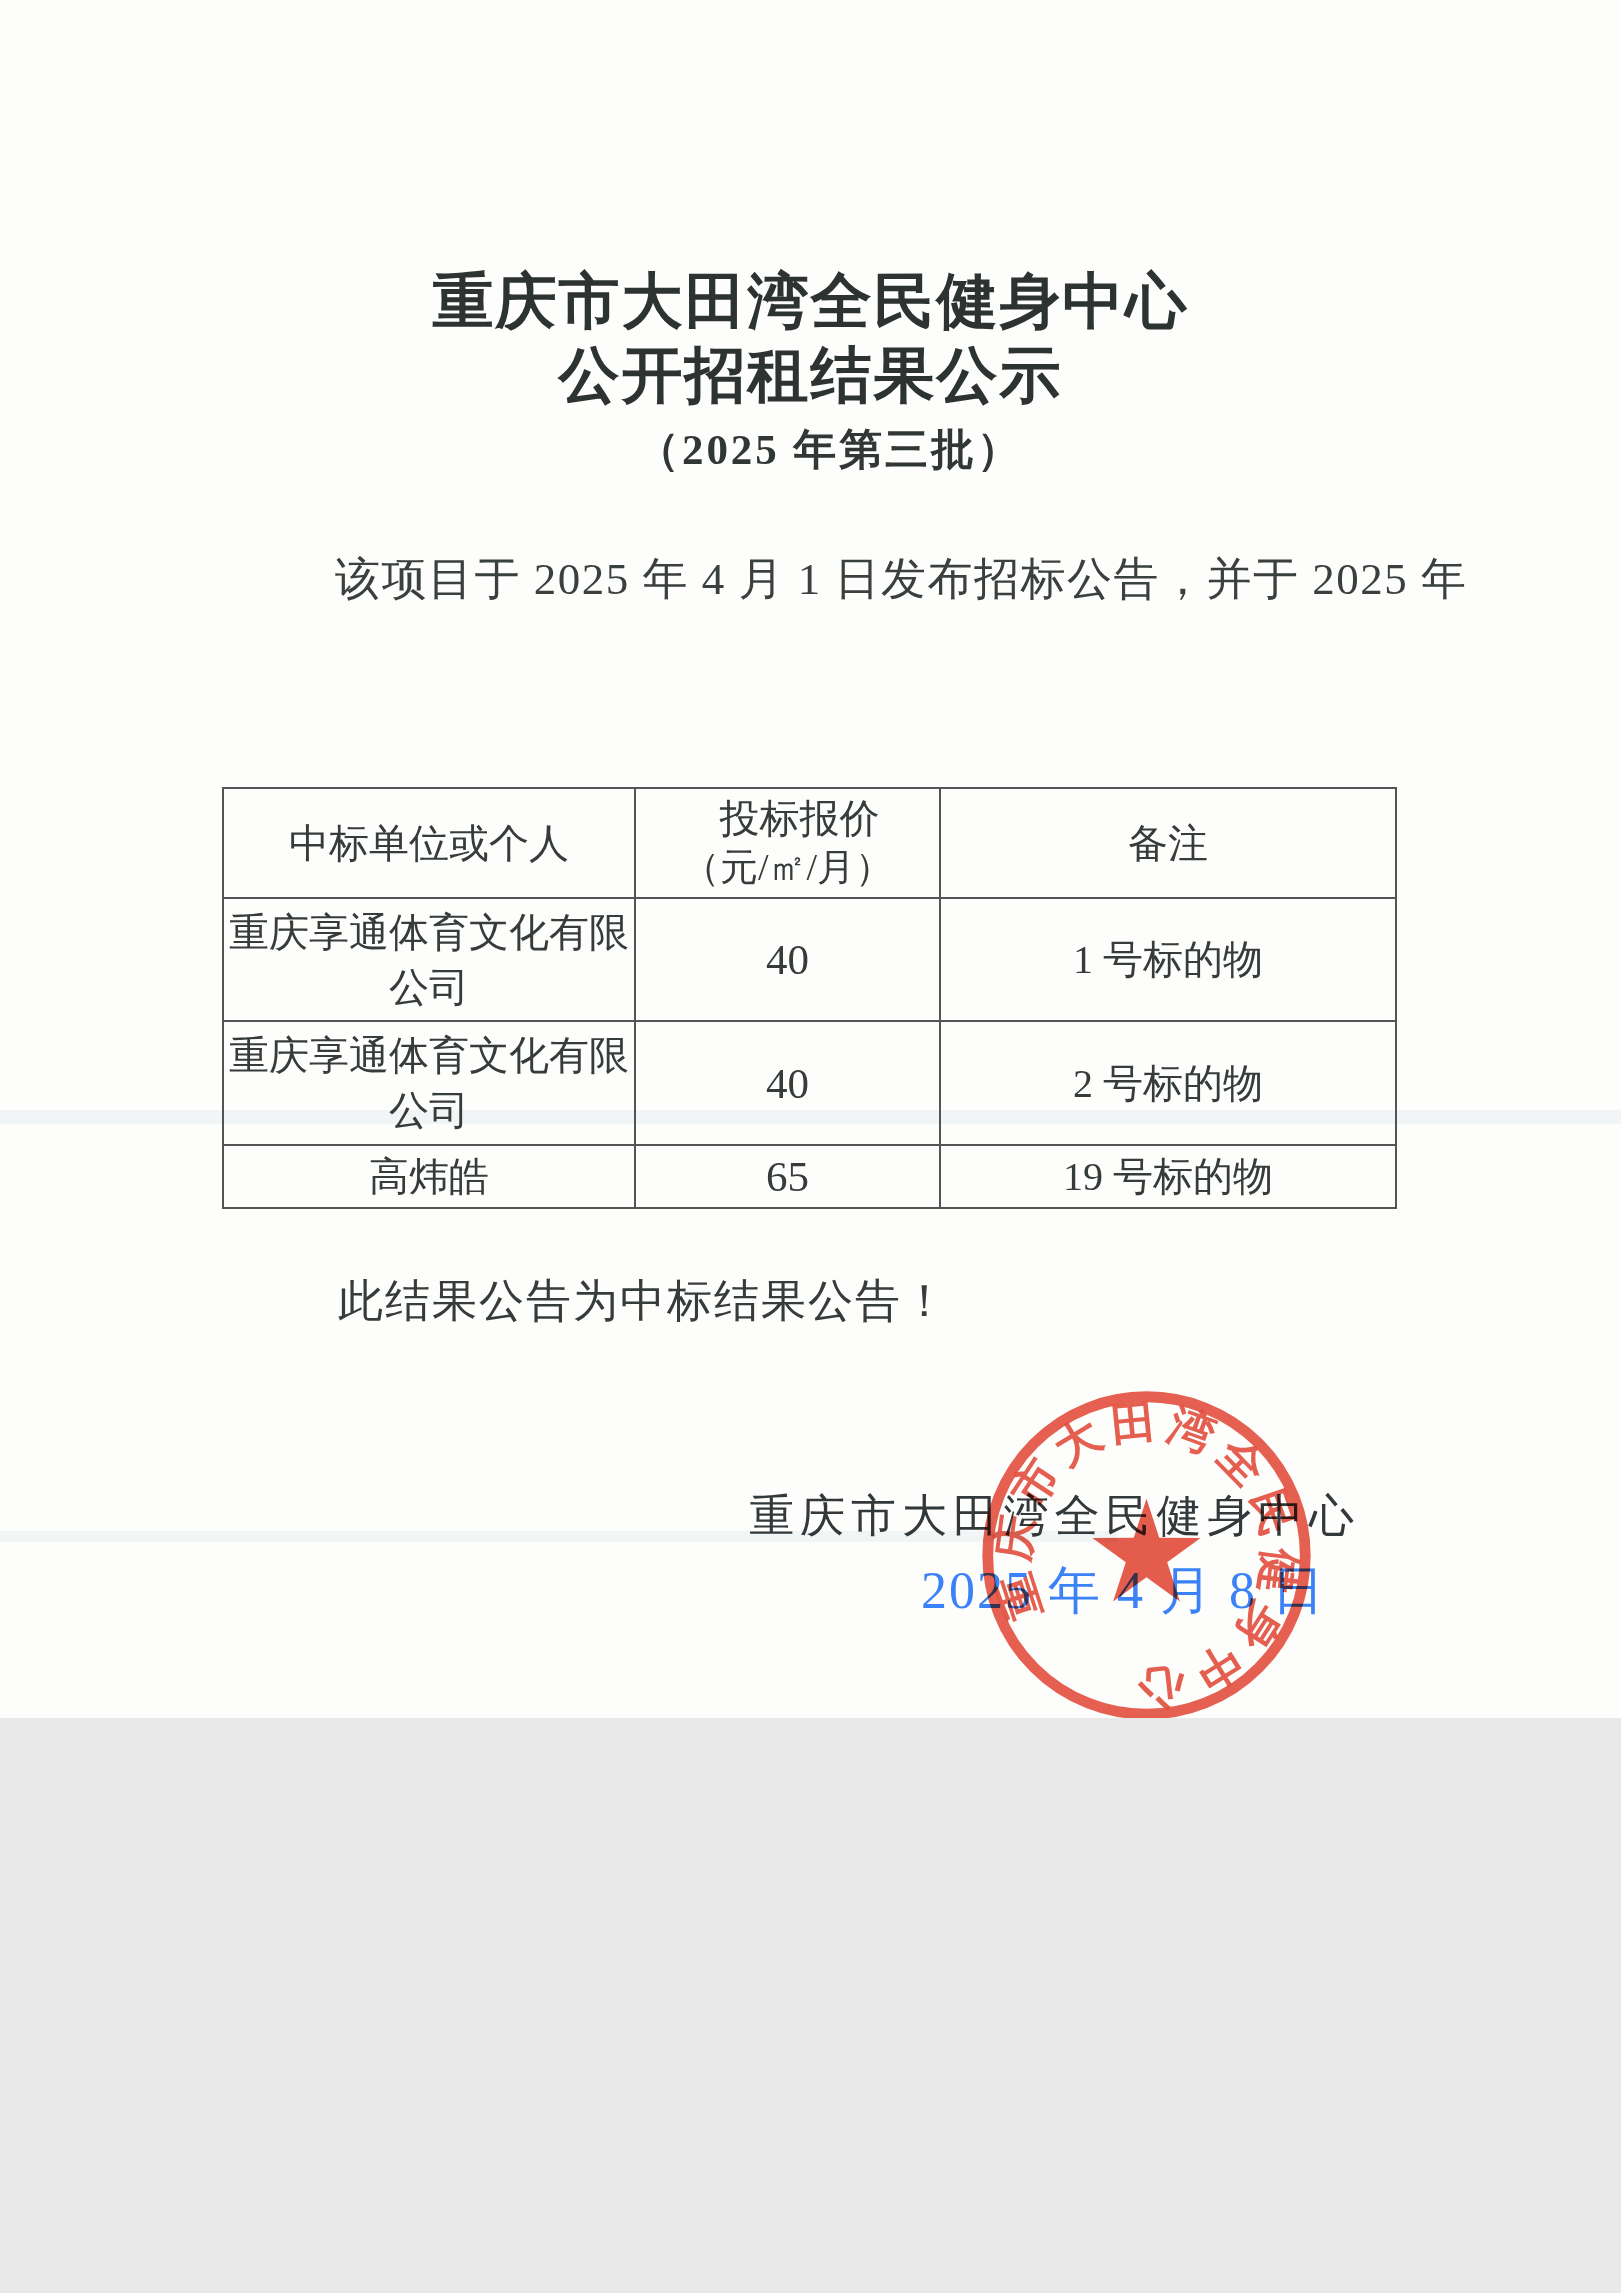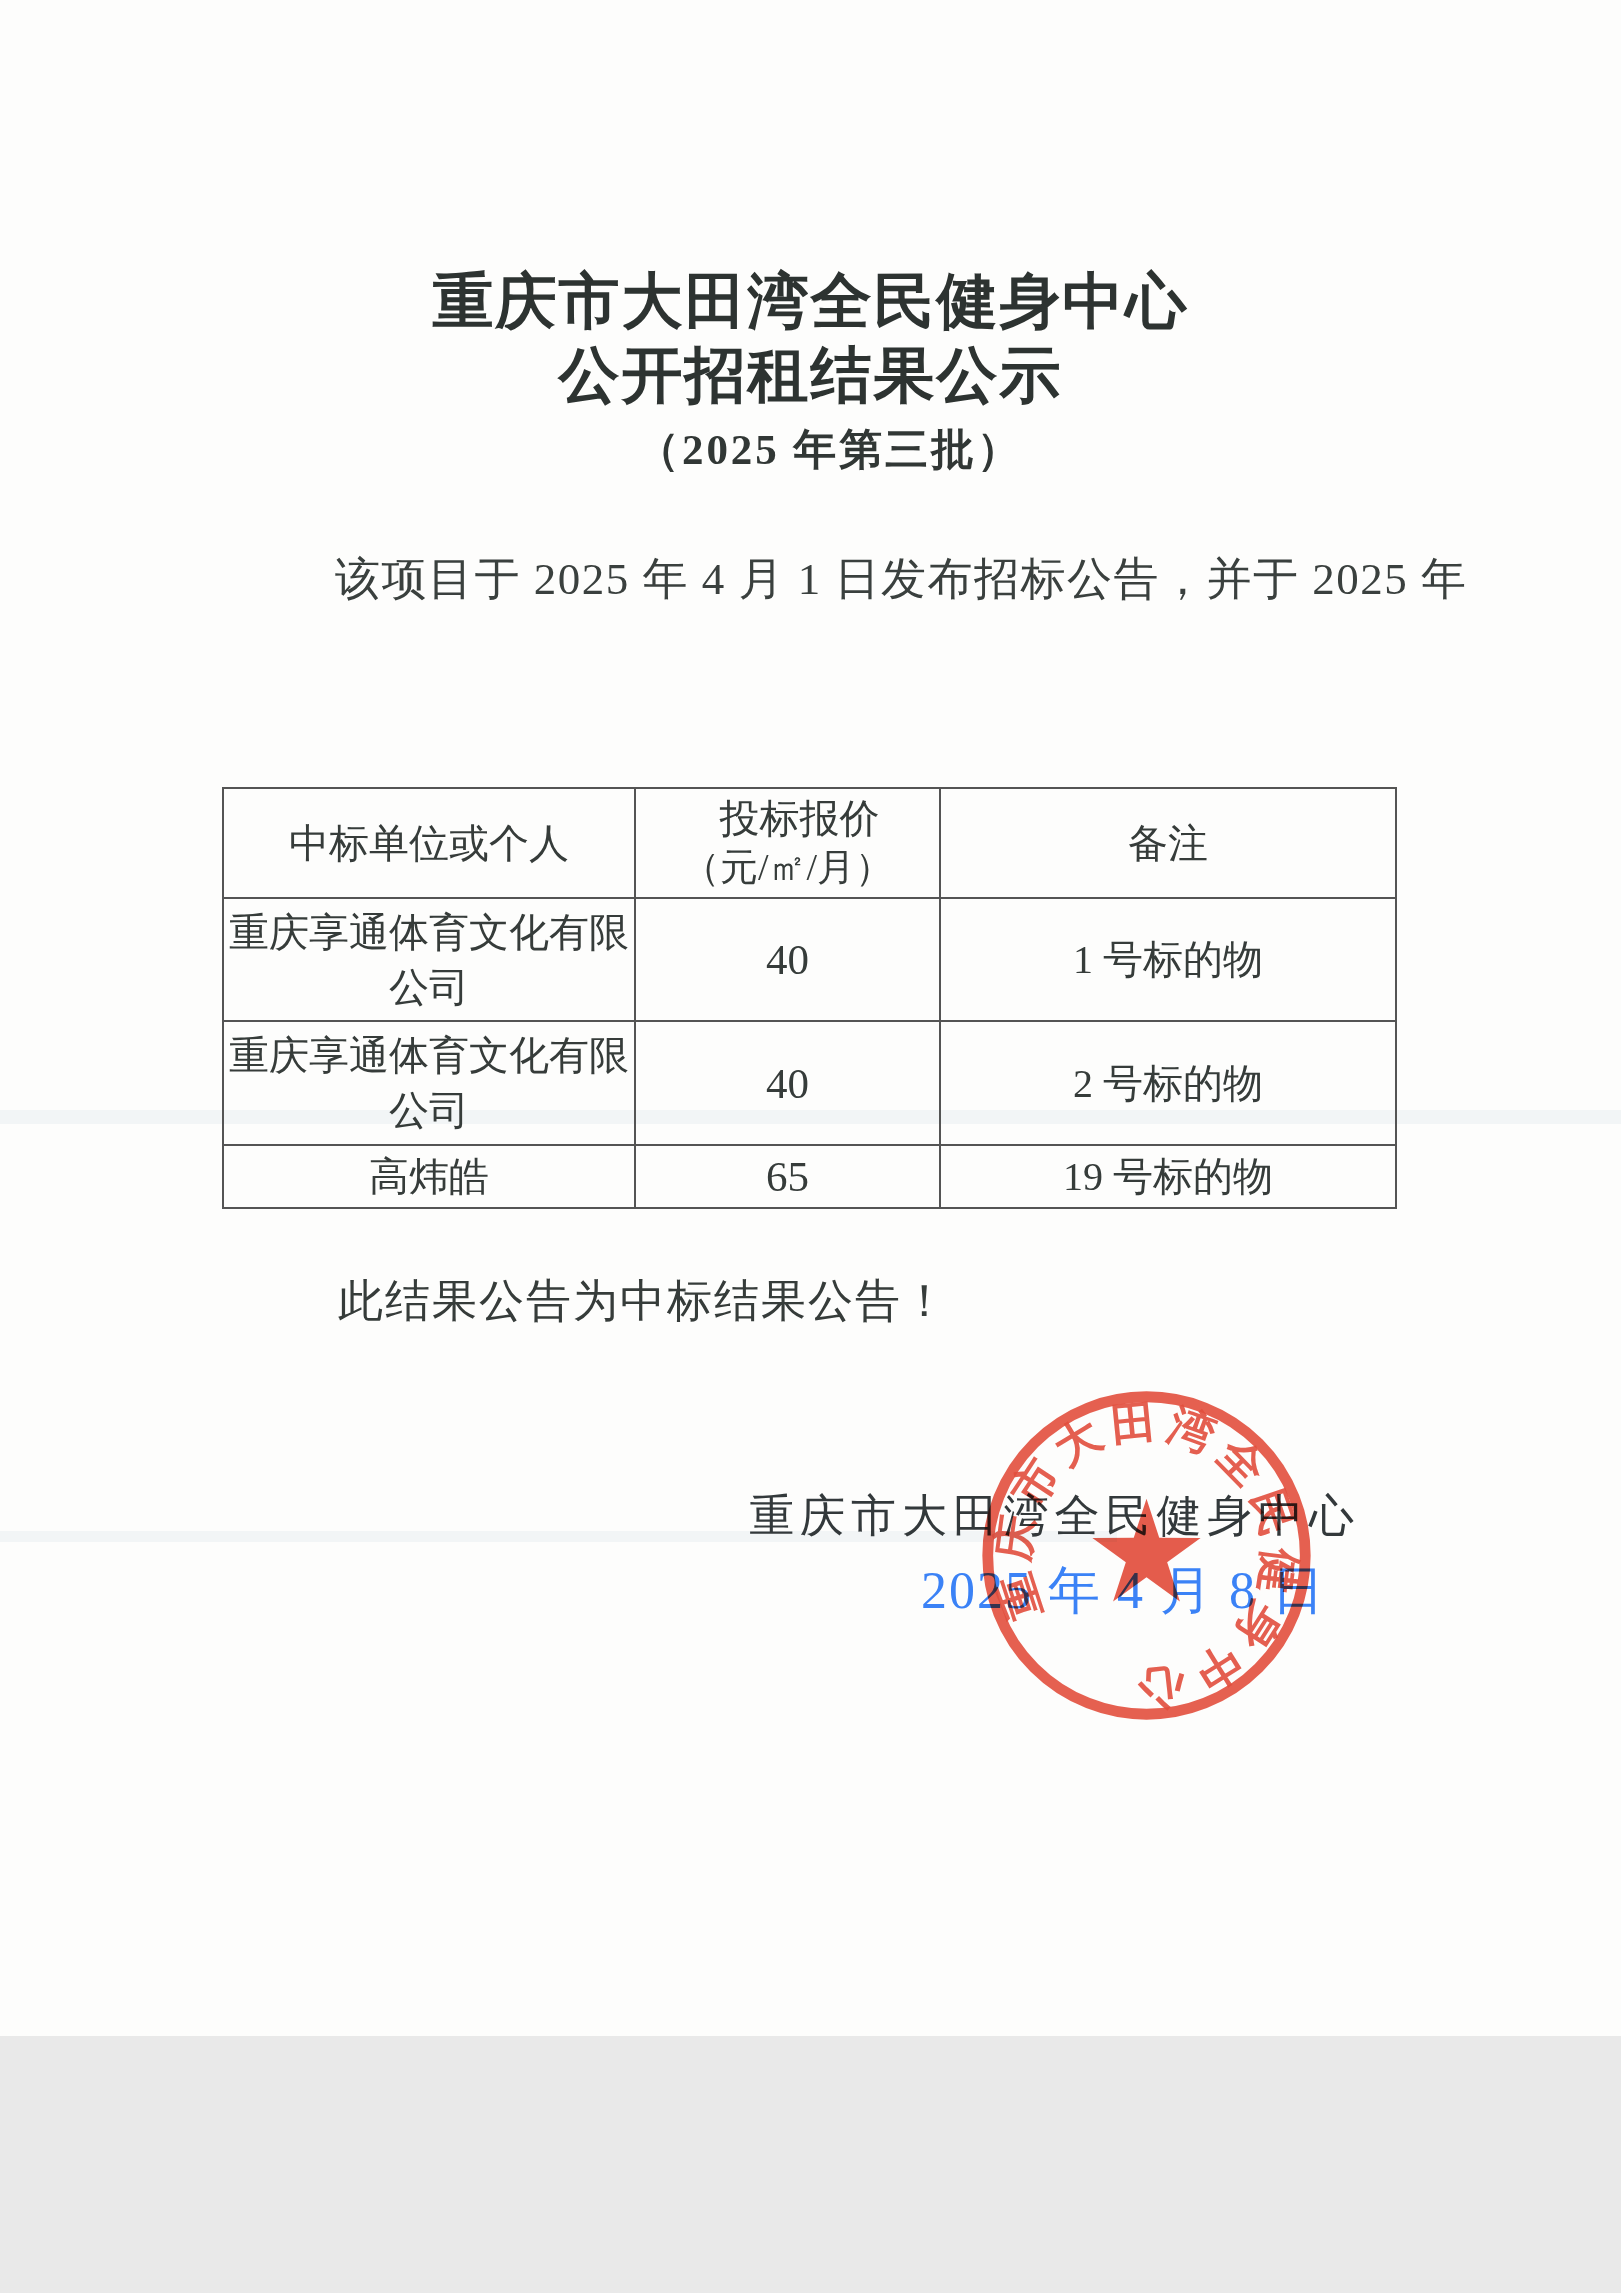--- a/index.html
+++ b/index.html
@@ -1,18 +1,18 @@
 <!DOCTYPE html>
 <html><head>
 <meta charset="utf-8">
 <style>
   html,body{margin:0;padding:0;background:#e9e9e9;}
   .page{
     position:relative;
-    width:1621px;height:2036px;
+    width:1621px;height:1718px;
     margin:0 auto;
     background:#fdfdfc;
     overflow:hidden;
     font-family:"Liberation Serif","DejaVu Serif",serif;
     color:#383e3c;
   }
   
   .scan-streak{position:absolute;pointer-events:none;background:rgba(173,190,205,0.13);}
   .streak-1{top:1110px;left:0;width:100%;height:13.7px;}
   .streak-2{top:1531px;left:0;width:1117px;height:10.8px;}

